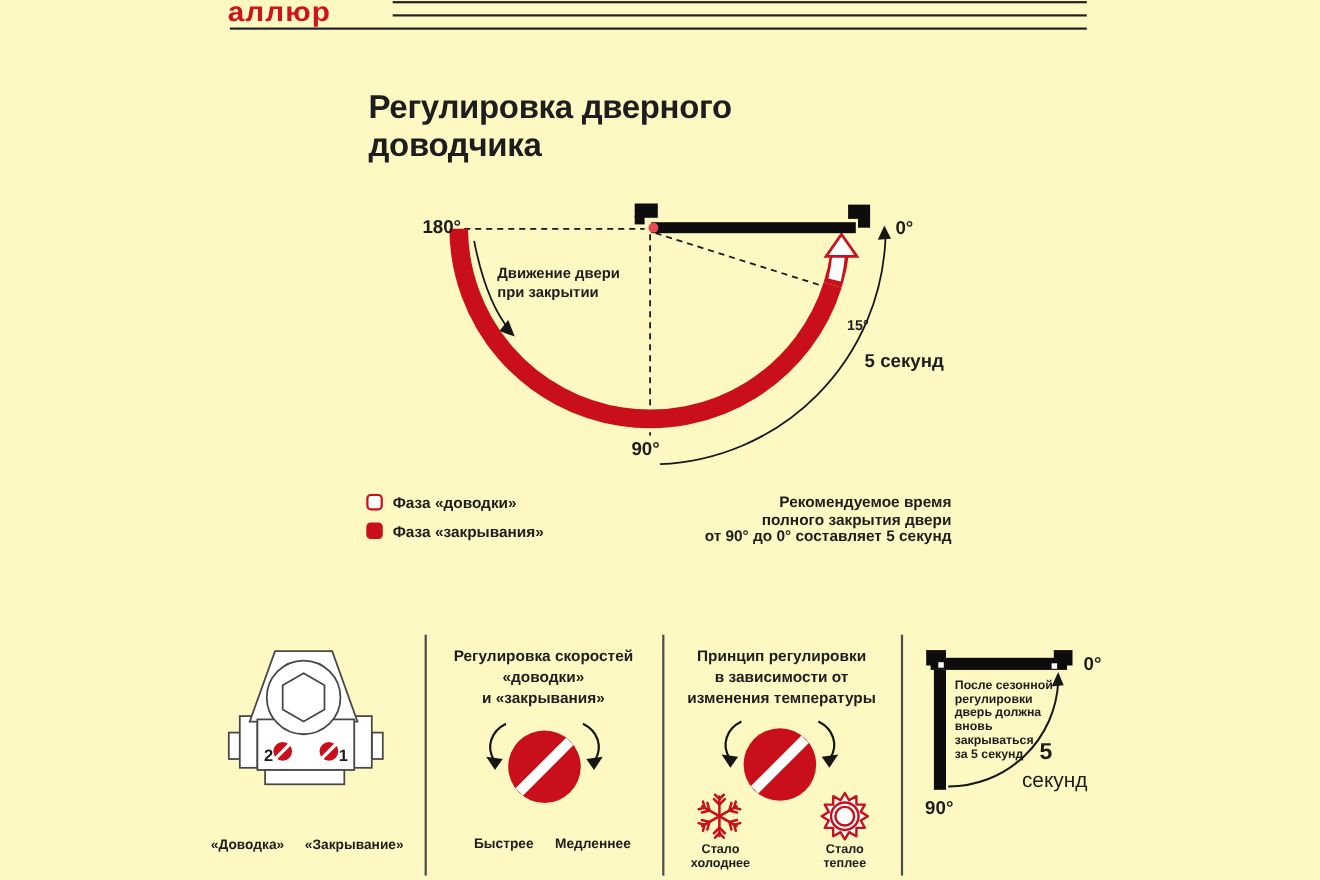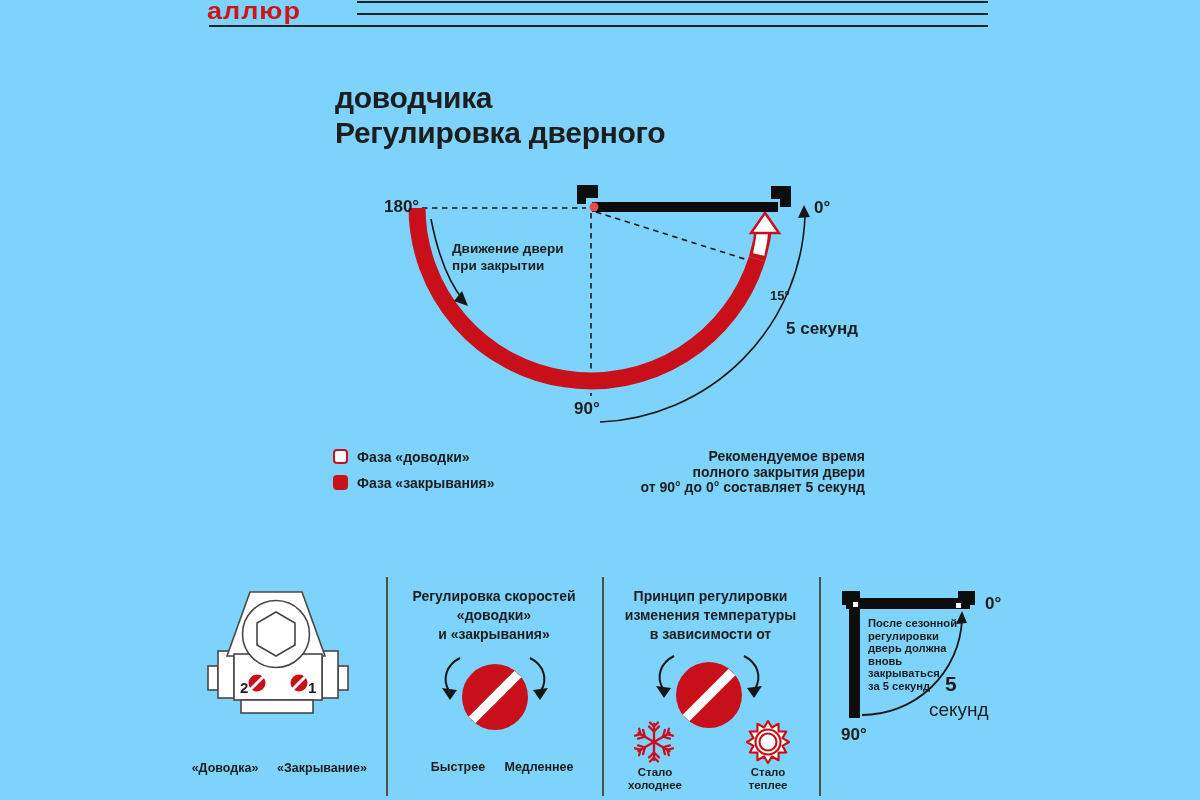--- a/index.html
+++ b/index.html
@@ -1,16 +1,16 @@
 <!DOCTYPE html>
 <html><head>
 <meta charset="utf-8">
 <style>
   html,body{margin:0;padding:0;background:#fff;}
-  #stage{position:relative;width:1200px;height:800px;background:#7dd3fc;overflow:hidden;
+  #stage{position:relative;width:1200px;height:800px;background:#fef9c3;overflow:hidden;
          font-family:"Liberation Sans","DejaVu Sans",sans-serif;color:#1d1d1d;}
   .abs{position:absolute;}
   .hline{position:absolute;background:#222;height:2px;}
   .vdiv{position:absolute;background:#4d4d4d;width:2px;top:577px;height:219px;}
   #logo{left:207px;top:-3px;font-size:27px;font-weight:700;color:#cf1318;
         letter-spacing:1px;transform:scaleY(.92);transform-origin:top left;}
   #title{left:335px;top:80px;font-size:30px;line-height:35px;font-weight:700;letter-spacing:-.3px;}
   .lbl-lg{font-size:17px;font-weight:700;}
   .lbl-md{font-size:13.5px;font-weight:700;line-height:17px;}
   .lbl-sm{font-size:13px;font-weight:700;margin-top:27px;}
@@ -144,22 +144,22 @@
       <polygon points="962,611 956,624 967,623" fill="#161616"></polygon>
     </g>
   </svg>
 
   <div class="abs" id="logo">аллюр</div>
   <div class="hline" style="left:357px;top:1px;width:631px;"></div>
   <div class="hline" style="left:357px;top:13px;width:631px;"></div>
   <div class="hline" style="left:209px;top:25px;width:779px;"></div>
 
   <div class="abs" id="title">
+    <div>Регулировка дверного</div>
     <div>доводчика</div>
-    <div>Регулировка дверного</div>
   </div>
 
   <div class="abs lbl-lg" style="left:356px;top:197px;margin-left:28px;">180°</div>
   <div class="abs lbl-lg" style="left:814px;top:198px;">0°</div>
   <div class="abs lbl-sm" style="left:770px;top:261px;">15°</div>
   <div class="abs lbl-lg" style="left:574px;top:399px;">90°</div>
   <div class="abs lbl-lg" style="left:786px;top:319px;">5 секунд</div>
   <div class="abs lbl-md" style="left:452px;top:240px;">
     <div>Движение двери</div>
     <div>при закрытии</div>
@@ -188,22 +188,22 @@
   <div class="panel-title" style="left:390px;width:208px;">
     <div>Регулировка скоростей</div>
     <div>«доводки»</div>
     <div>и «закрывания»</div>
   </div>
   <div class="cap" style="left:423px;top:742px;width:70px;">Быстрее</div>
   <div class="cap" style="left:503px;top:742px;width:72px;">Медленнее</div>
 
   <div class="panel-title" style="left:604px;width:213px;">
     <div>Принцип регулировки</div>
+    <div>в зависимости от</div>
     <div>изменения температуры</div>
-    <div>в зависимости от</div>
   </div>
   <div class="cap2" style="left:616px;top:766px;width:78px;">
     <div>Стало</div>
     <div>холоднее</div>
   </div>
   <div class="cap2" style="left:729px;top:766px;width:78px;">
     <div>Стало</div>
     <div>теплее</div>
   </div>
 

